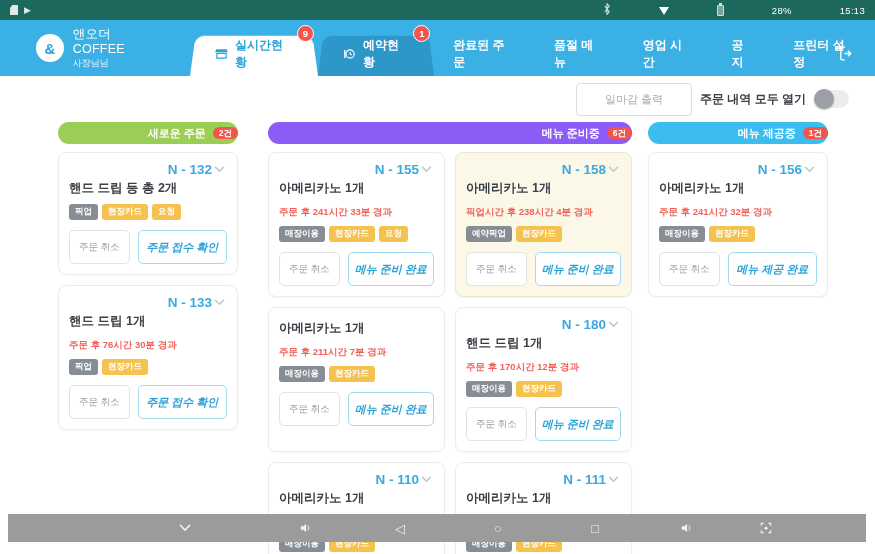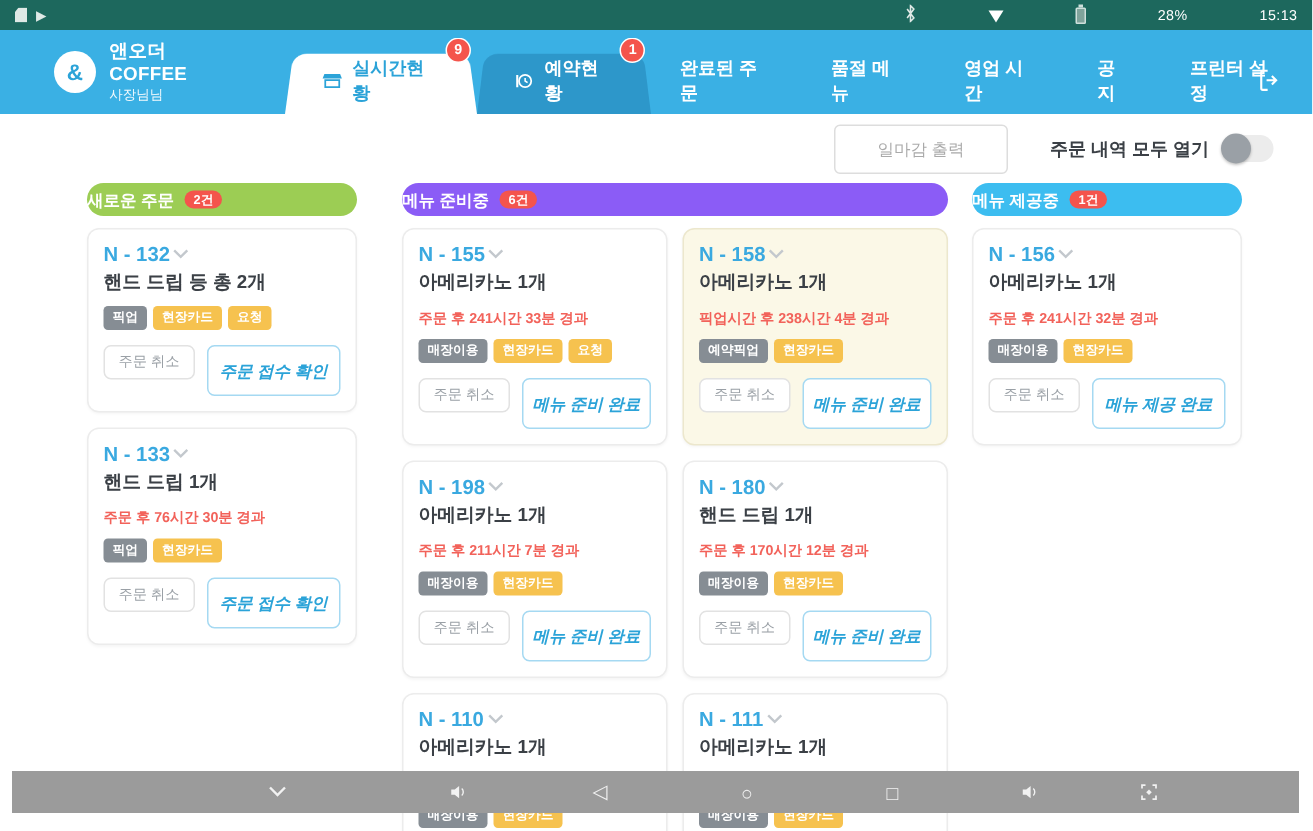--- a/index.html
+++ b/index.html
@@ -18,73 +18,73 @@
   .batt::before { content:''; position:absolute; top:-3px; left:1px; width:3px; height:2px; background:#cfe0dc; }
   .sd-icon { width:8px; height:10px; background:#dfe9e6; clip-path:polygon(30% 0,100% 0,100% 100%,0 100%,0 30%); }
   .play-icon { font-size:9px; color:#dfe9e6; }
 
   
   .app-header { height:56px; background:#3ab0e4; display:flex; align-items:stretch; position:relative; padding-left:36px; }
   .brand { display:flex; align-items:center; gap:9px; margin:8px 0; }
   .logo-circle { width:28px; height:28px; border-radius:50%; background:#fff; color:#2ba3d8;
     display:flex; align-items:center; justify-content:center; font-size:15px; font-weight:bold; }
   .brand-text { display:flex; flex-direction:column; color:#fff; line-height:1.25; }
-  .store-name { font-size:12.5px; font-weight:bold; letter-spacing:.2px; }
+  .store-name { font-size:12.5px; font-weight:normal; letter-spacing:.2px; }
   .user-role { font-size:9px; opacity:.92; }
   .tabs { display:flex; align-items:flex-end; margin-left:24px; }
   .tab { position:relative; height:44px; display:flex; align-items:center; gap:6px;
     padding:0 19px; color:#fff; font-size:12px; font-weight:bold; cursor:pointer; }
   .tab > * { position:relative; z-index:1; }
   .tab.active, .tab.highlight { padding:0 24px; }
   .tab.active::before, .tab.highlight::before { content:''; position:absolute; inset:0; border-radius:10px 10px 0 0;
     transform:perspective(18px) rotateX(2.2deg); transform-origin:bottom; z-index:0; }
   .tab.active::before { background:#fff; }
   .tab.active { color:#2ba3d8; }
   .tab.highlight::before { background:#2d97ca; }
   .tab-badge { position:absolute; top:-7px; right:4px; z-index:2; min-width:17px; height:17px; padding:0 4px;
     background:#f4544c; border:1px solid #fff; border-radius:9px; color:#fff; font-size:9.5px;
     display:flex; align-items:center; justify-content:center; }
   .tab-icon { display:flex; }
   .logout { position:absolute; right:20px; bottom:14px; display:flex; cursor:pointer; }
 
   
-  .toolbar { height:36px; display:flex; align-items:center; justify-content:flex-end; gap:28px; padding:0 26px; margin-top:5px; }
+  .toolbar { height:36px; display:flex; align-items:center; justify-content:flex-end; gap:8px; padding:0 26px; margin-top:5px; }
   .print-btn { background:#fff; border:1px solid #ddd; border-radius:4px; color:#aaa; font-size:11px;
     padding:8px 28px; cursor:pointer; font-family:inherit; }
   .toggle-row { display:flex; align-items:center; gap:9px; }
   .toggle-label { font-size:12px; font-weight:bold; color:#3b4046; }
   .switch { width:34px; height:18px; border-radius:9px; background:#ececec; position:relative; cursor:pointer; }
   .switch .knob { position:absolute; top:-1px; left:-1px; width:20px; height:20px; border-radius:50%;
     background:#9aa0a6; box-shadow:0 1px 2px rgba(0,0,0,.25); }
 
   
   .board { display:flex; gap:30px; padding:5px 0 0 58px; align-items:flex-start; }
   .column { display:flex; flex-direction:column; }
   .column:nth-child(2) { margin-right:-14px; }
-  .pill { height:22px; border-radius:12px; display:flex; align-items:center; justify-content:flex-start;
+  .pill { height:22px; border-radius:12px; display:flex; align-items:center; justify-content:flex-end;
     gap:7px; color:#fff; font-size:11px; font-weight:bold; }
   .pill-count { background:#f4544c; border-radius:9px; font-size:8.5px; padding:2px 6px; line-height:1; }
   .cards { display:flex; flex-wrap:wrap; gap:10px; margin-top:8px; }
   .column-w1 { width:180px; } .column-w2 { width:364px; } .column-w3 { width:180px; }
   .card { width:180px; min-height:112px; background:#fff; border:1px solid #ececec; border-radius:8px;
     padding:9px 10px 10px; box-shadow:0 1px 2px rgba(0,0,0,.04); }
   .column-w2 .card { width:177px; }
   .card.highlight { background:#fbf8e7; border-color:#ece7cd; }
-  .card-head { display:flex; justify-content:flex-start; align-items:center; }
+  .card-head { display:flex; justify-content:flex-end; align-items:center; }
   .order-no { color:#3aa9e0; font-size:13.5px; font-weight:bold; }
   .card-chevron { display:flex; cursor:pointer; padding:2px; }
   .summary { font-size:12.5px; color:#3b4046; font-weight:bold; margin-top:3px; }
   .elapsed { font-size:9.5px; color:#f2625a; font-weight:bold; margin-top:9px; }
   .tags { display:flex; gap:4px; margin-top:7px; }
   .tag { font-size:8.5px; color:#fff; padding:2px 6px; border-radius:3px; font-weight:bold; white-space:nowrap; }
   .tag.dark { background:#868d94; }
   .tag.amber { background:#f6c24f; }
   .buttons { display:flex; gap:8px; margin-top:10px; }
   .btn-cancel { background:#fff; border:1px solid #e2e2e2; border-radius:5px; color:#9aa0a6;
-    font-size:9.5px; padding:0 9px; height:23px; cursor:pointer; font-family:inherit; white-space:nowrap; }
+    font-size:9.5px; padding:0 9px; height:34px; cursor:pointer; font-family:inherit; white-space:nowrap; }
   .btn-action { flex:1; background:#fff; border:1px solid #a5d9f2; border-radius:5px; color:#2ba3d8;
     font-size:11px; font-weight:bold; height:34px; cursor:pointer; font-family:inherit; white-space:nowrap;font-style:italic; }
 
   
   .nav-bar { position:absolute; left:8px; right:9px; bottom:12px; height:28px; background:#9b9b9b; }
   .nav-icon { position:absolute; top:0; height:28px; display:flex; align-items:center; justify-content:center;
     width:28px; transform:translateX(-50%); color:#f2f2f2; font-size:13px; cursor:pointer; }
 </style>
 </head>
 <body>
@@ -277,28 +277,20 @@
     <div class="tags">
               <span class="tag dark">예약픽업</span>
               <span class="tag amber">현장카드</span>
             </div>
     <div class="buttons">
       <button class="btn-cancel">주문 취소</button>
       <button class="btn-action">메뉴 준비 완료</button>
     </div>
   </div>
           <div class="card">
-    <div class="card-head">
-      <span class="order-no">N - 198</span>
-      <span class="card-chevron">
-        <svg width="11" height="7" viewBox="0 0 12 8">
-                  <path d="M1 1l5 5 5-5" stroke="#c3c8cd" fill="none" stroke-width="1.8"></path>
-                </svg>
-      </span>
-    </div>
     <div class="summary">아메리카노 1개</div>
     <div class="elapsed">주문 후 211시간 7분 경과</div>
     <div class="tags">
               <span class="tag dark">매장이용</span>
               <span class="tag amber">현장카드</span>
             </div>
     <div class="buttons">
       <button class="btn-cancel">주문 취소</button>
       <button class="btn-action">메뉴 준비 완료</button>
     </div>

